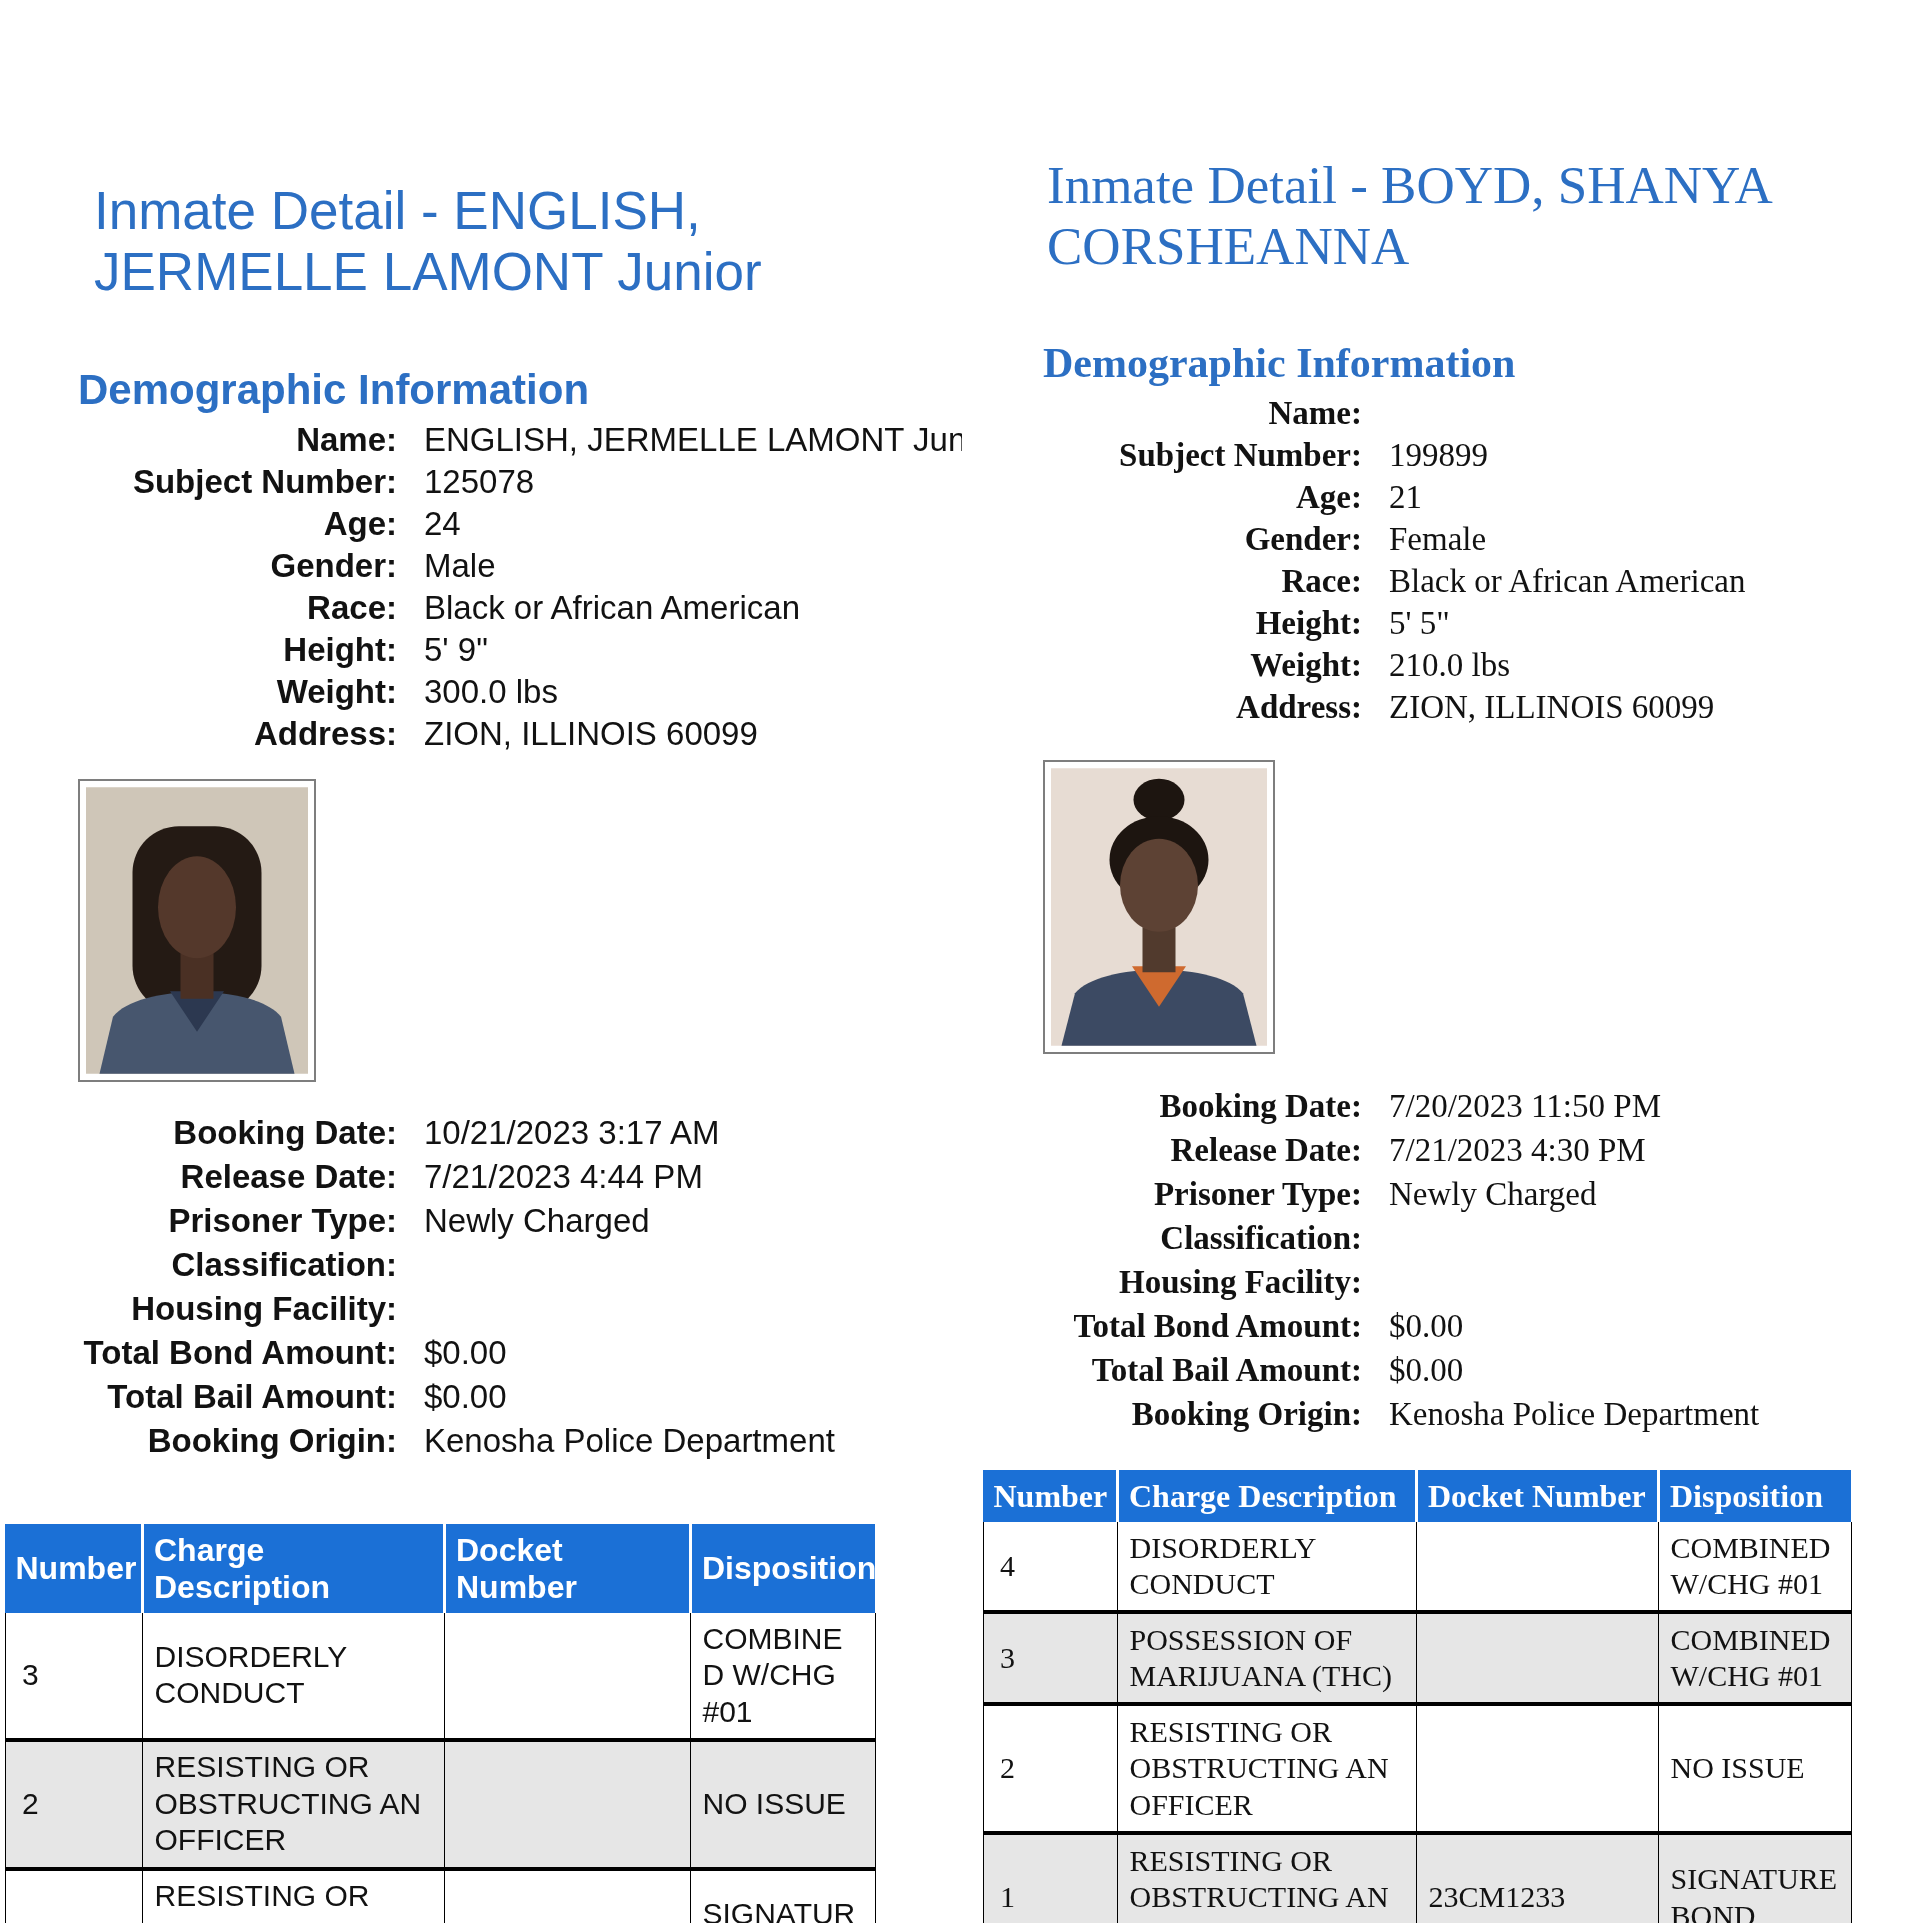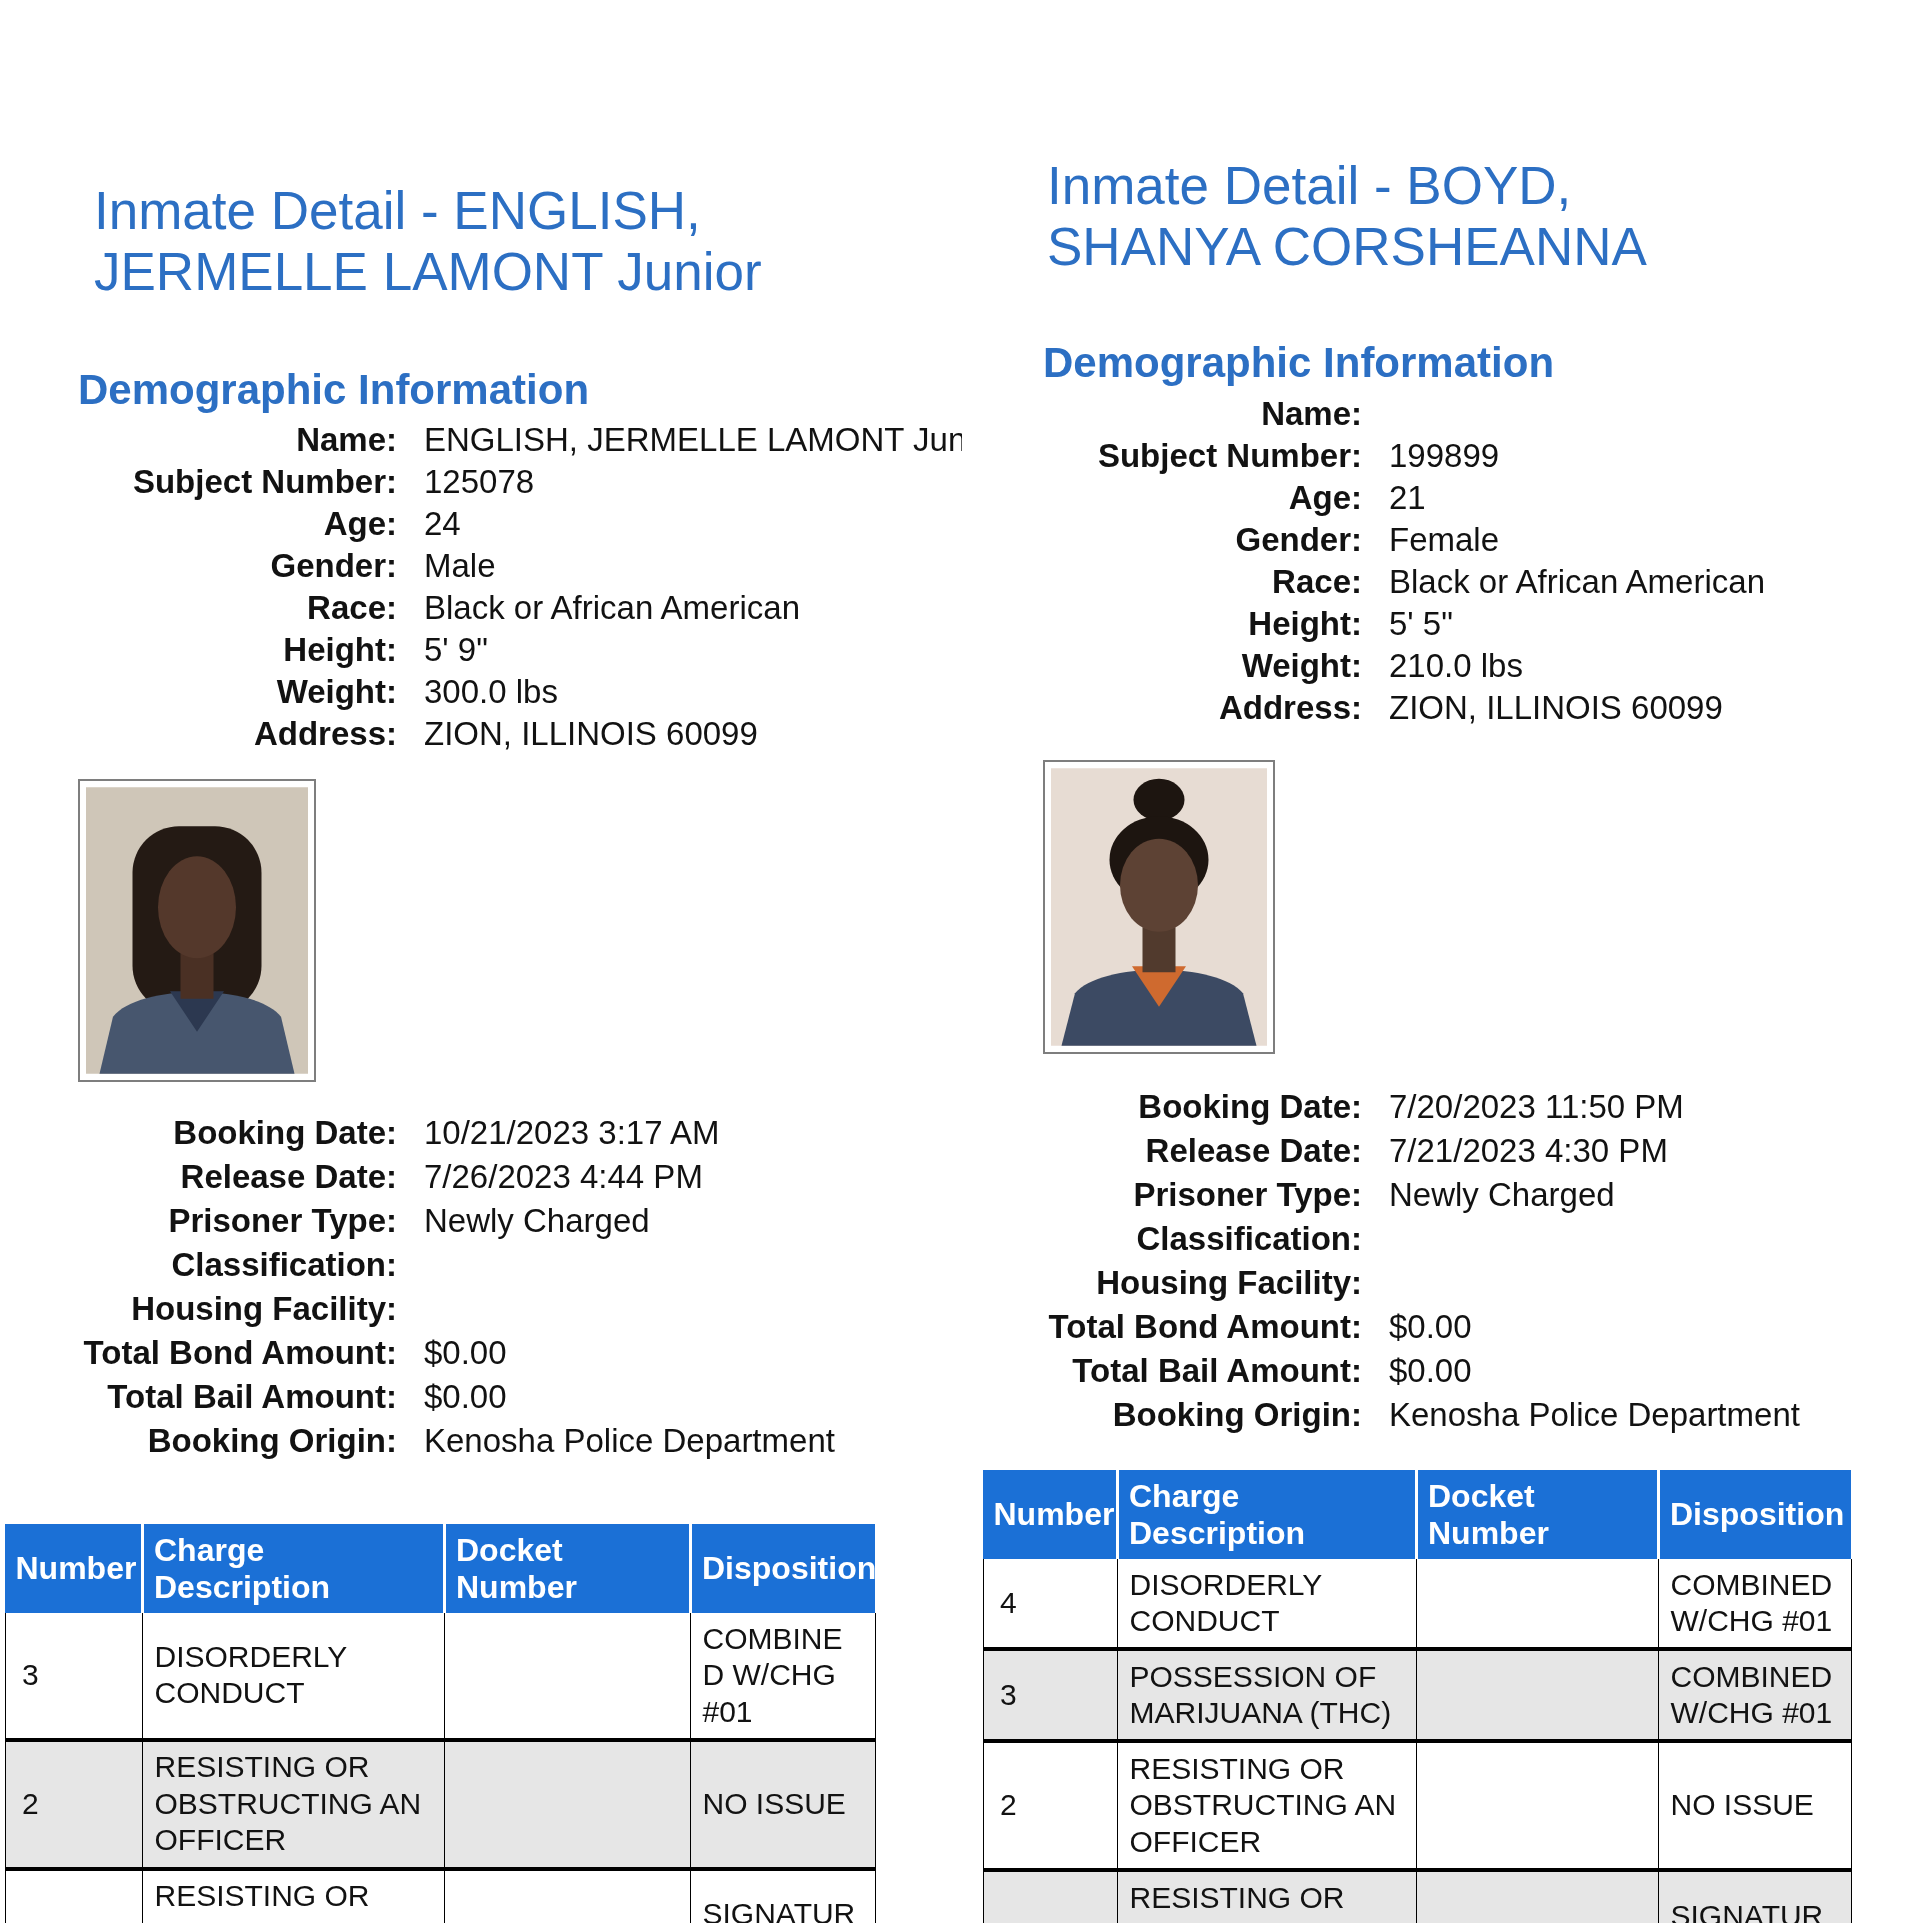--- a/index.html
+++ b/index.html
@@ -11,21 +11,21 @@
   }
   * { box-sizing: border-box; }
   html, body { margin: 0; padding: 0; }
   body {
     width: 1924px; height: 1924px; background: #ffffff;
     font-family: "Liberation Sans", sans-serif; color: var(--ink);
     position: relative; overflow: hidden;
   }
   .panel { position: absolute; top: 0; height: 1924px; overflow: hidden; background: #fff; }
   #panel-left  { left: 0;     width: 962px; }
-  #panel-right { left: 963px; width: 960px; }
+  #panel-right { left: 963px; width: 960px; font-family: Liberation Serif, serif; }
 
   .page-title {
     position: absolute; font-size: 53px; line-height: 1.16;
     color: var(--title-blue); font-weight: 400; letter-spacing: 0;
   }
   #panel-left  .page-title { left: 94px; top: 144px; width: 740px; }
   #panel-right .page-title { left: 84px; top: 119px; width: 740px; }
 
   .section-heading {
     position: absolute; font-size: 42px; font-weight: 700; color: var(--title-blue);
@@ -126,21 +126,21 @@
     </svg>
   </div>
 
   <div class="fields booking-fields">
     <div class="field-row">
       <span class="field-label">Booking Date:</span>
       <span class="field-value">10/21/2023 3:17 AM</span>
     </div>
     <div class="field-row">
       <span class="field-label">Release Date:</span>
-      <span class="field-value">7/26/2023 4:44 PM</span>
+      <span class="field-value">7/21/2023 4:44 PM</span>
     </div>
     <div class="field-row">
       <span class="field-label">Prisoner Type:</span>
       <span class="field-value">Newly Charged</span>
     </div>
     <div class="field-row">
       <span class="field-label">Classification:</span>
       <span class="field-value"></span>
     </div>
     <div class="field-row">

